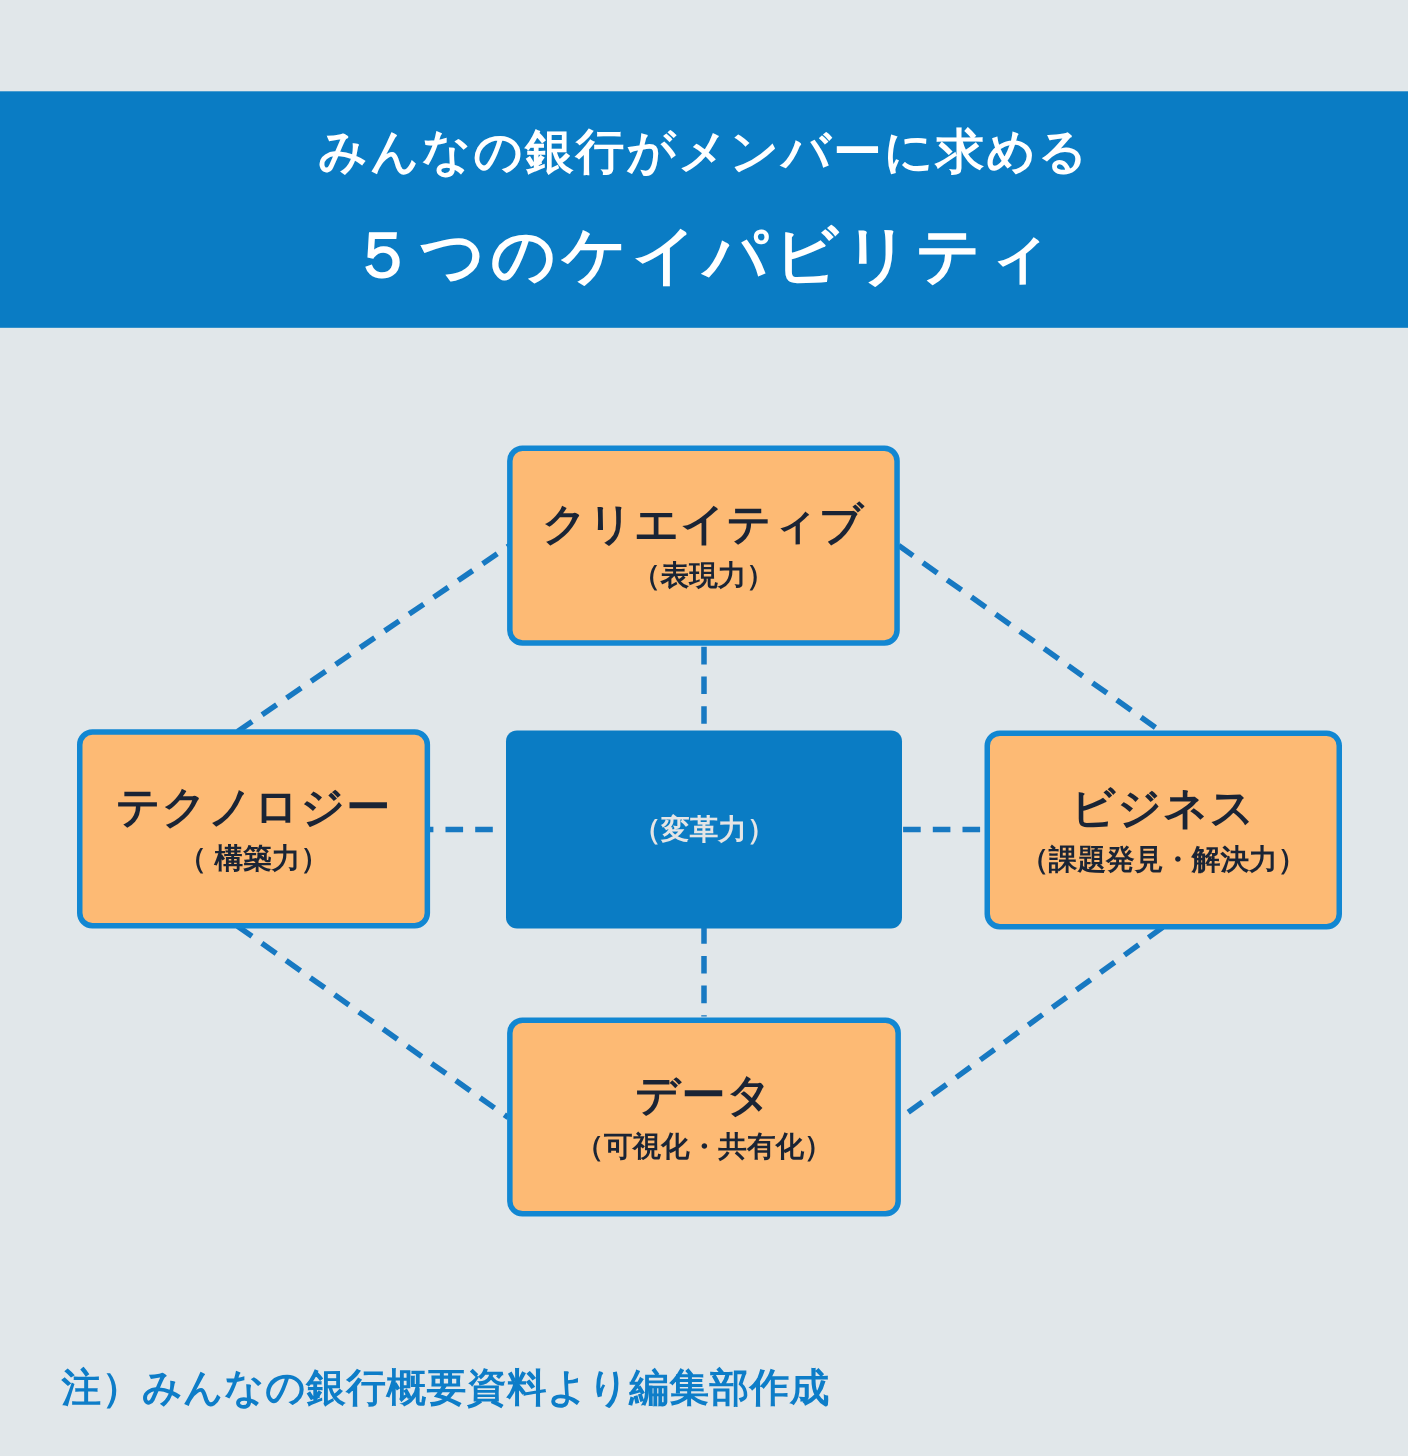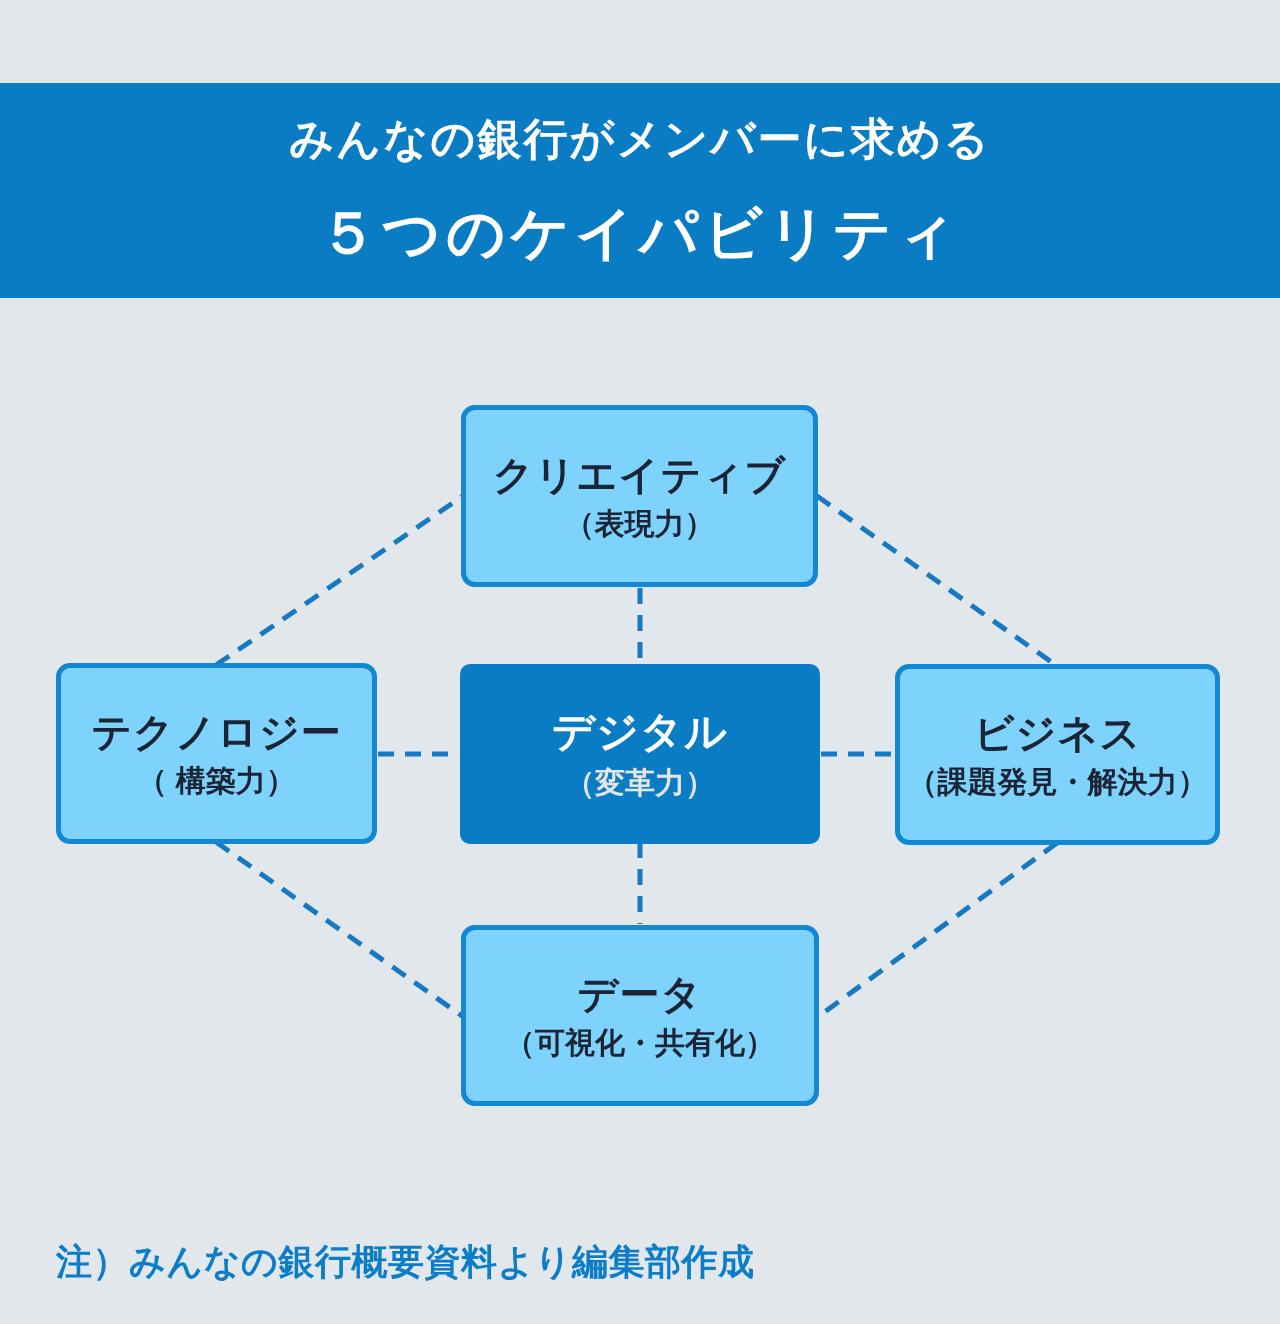--- a/index.html
+++ b/index.html
@@ -63,47 +63,47 @@
     stroke: #1779c2;
     stroke-width: 5;
     stroke-dasharray: 16 11;
     stroke-linecap: butt;
   }
 
   
   .node {
     position: absolute;
     box-sizing: border-box;
-    background: #7dd3fc;
+    background: #fdba74;
     border: 5px solid #1287d2;
     border-radius: 14px;
     display: flex;
     flex-direction: column;
     align-items: center;
     justify-content: center;
     gap: 10px;
     text-align: center;
   }
   .node-label {
     color: #1a2435;
     font-size: 40px;
     font-weight: 700;
     letter-spacing: 1px;
     line-height: 1.1;
     white-space: nowrap;
   }
   .node-sublabel {
     color: #1a2435;
-    font-size: 30px;
+    font-size: 26px;
     font-weight: 700;
     line-height: 1.1;
     white-space: nowrap;
   }
   .node-top    { left: 461px; top: 405px; width: 357px; height: 182px; }
-  .node-left   { left: 56px;  top: 663px; width: 321px; height: 181px; }
+  .node-left   { left: 70px;  top: 663px; width: 321px; height: 181px; }
   .node-center { left: 460px; top: 664px; width: 360px; height: 180px;
                  background: #0a7cc4; border: none; border-radius: 10px; }
   .node-right  { left: 895px; top: 664px; width: 325px; height: 181px; }
   .node-bottom { left: 461px; top: 925px; width: 358px; height: 181px; }
   .node-center .node-label { color: #ffffff; font-size: 42px; }
   .node-center .node-sublabel { color: #e5e5e5; }
 
   
   .footnote {
     position: absolute;
@@ -141,21 +141,20 @@
     <div class="node-label">クリエイティブ</div>
     <div class="node-sublabel">（表現力）</div>
   </div>
 
   <div class="node node-left">
     <div class="node-label">テクノロジー</div>
     <div class="node-sublabel">（ 構築力）</div>
   </div>
 
   <div class="node node-center">
-    <div class="node-label">デジタル</div>
     <div class="node-sublabel">（変革力）</div>
   </div>
 
   <div class="node node-bottom">
     <div class="node-label">データ</div>
     <div class="node-sublabel">（可視化・共有化）</div>
   </div>
 
   <div class="node node-right">
     <div class="node-label">ビジネス</div>

